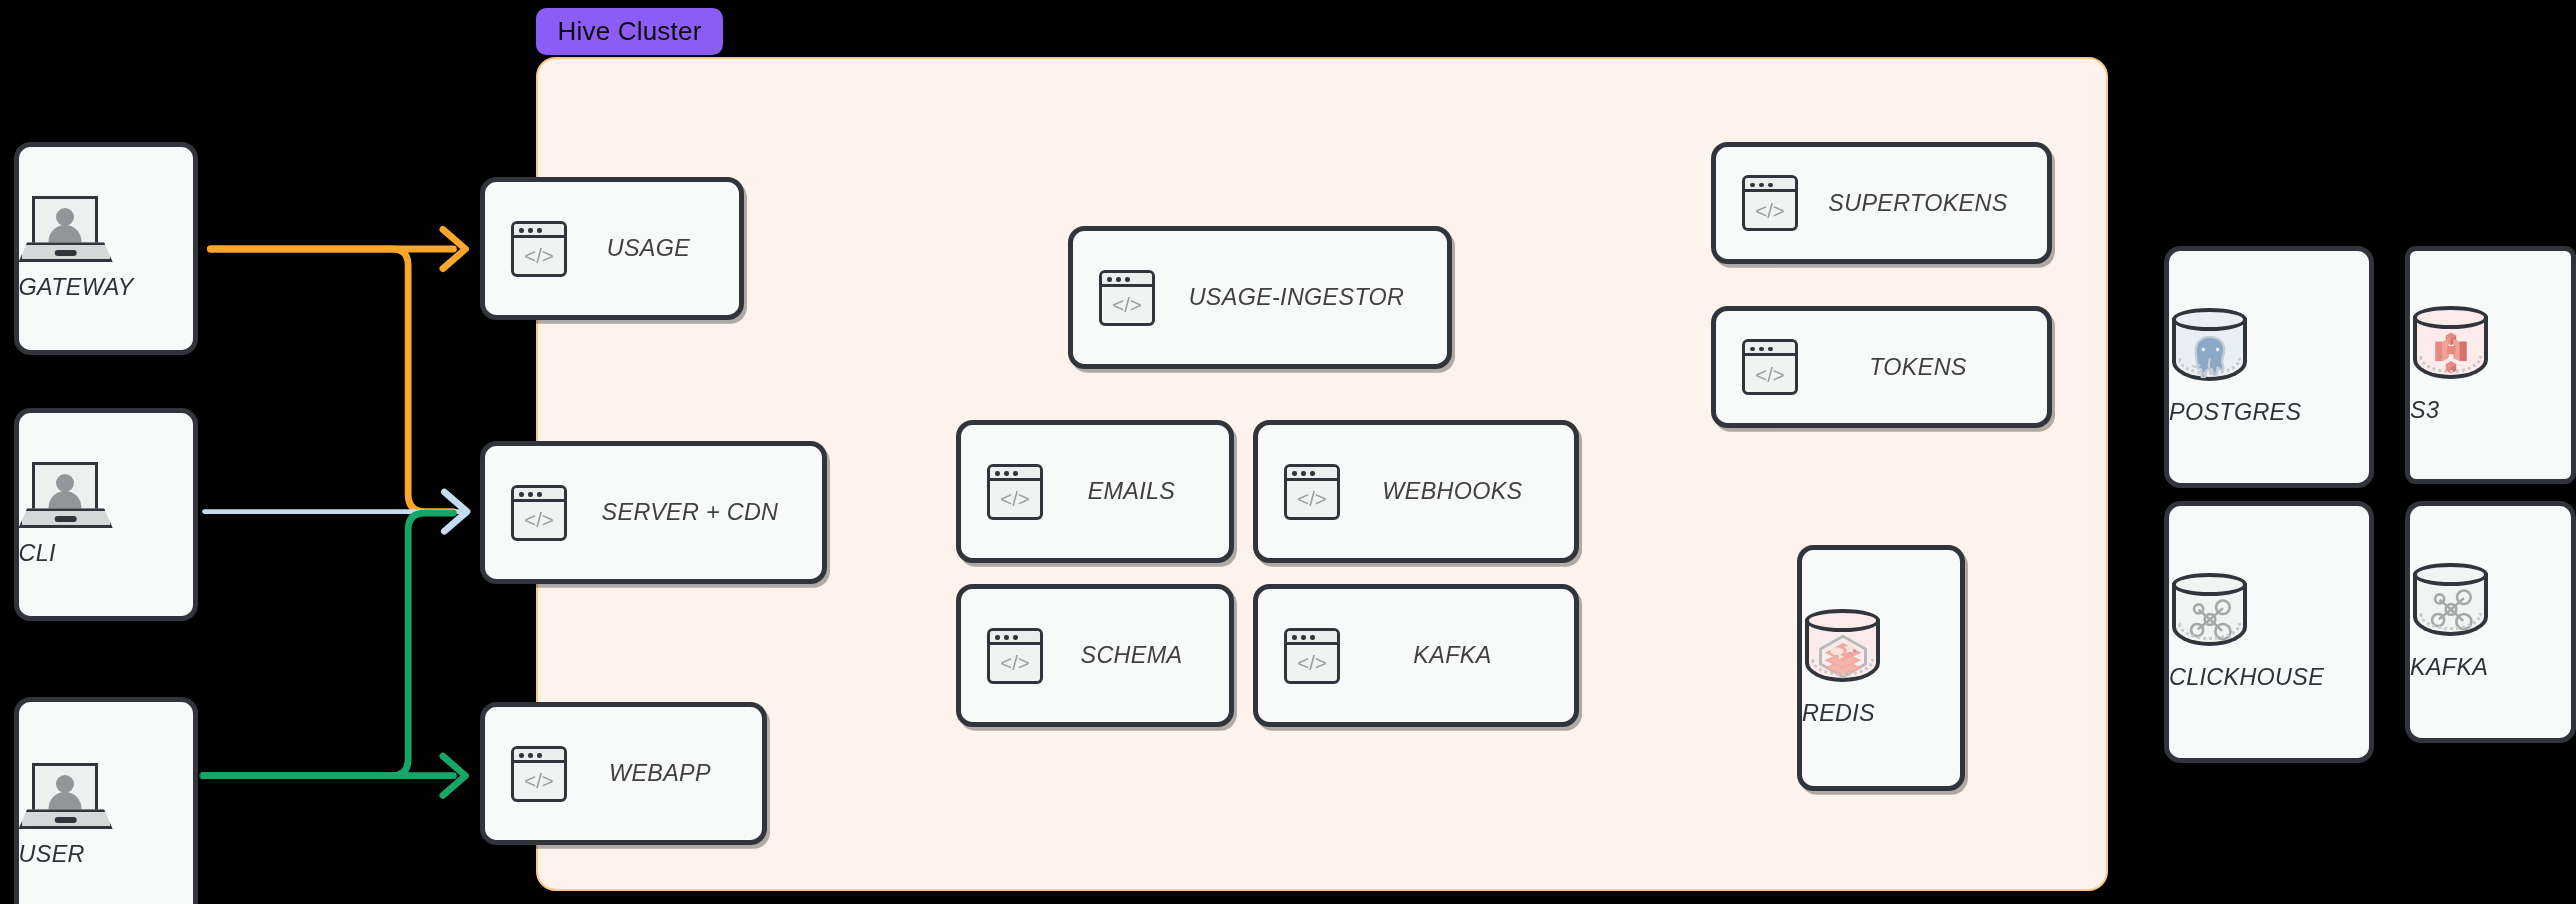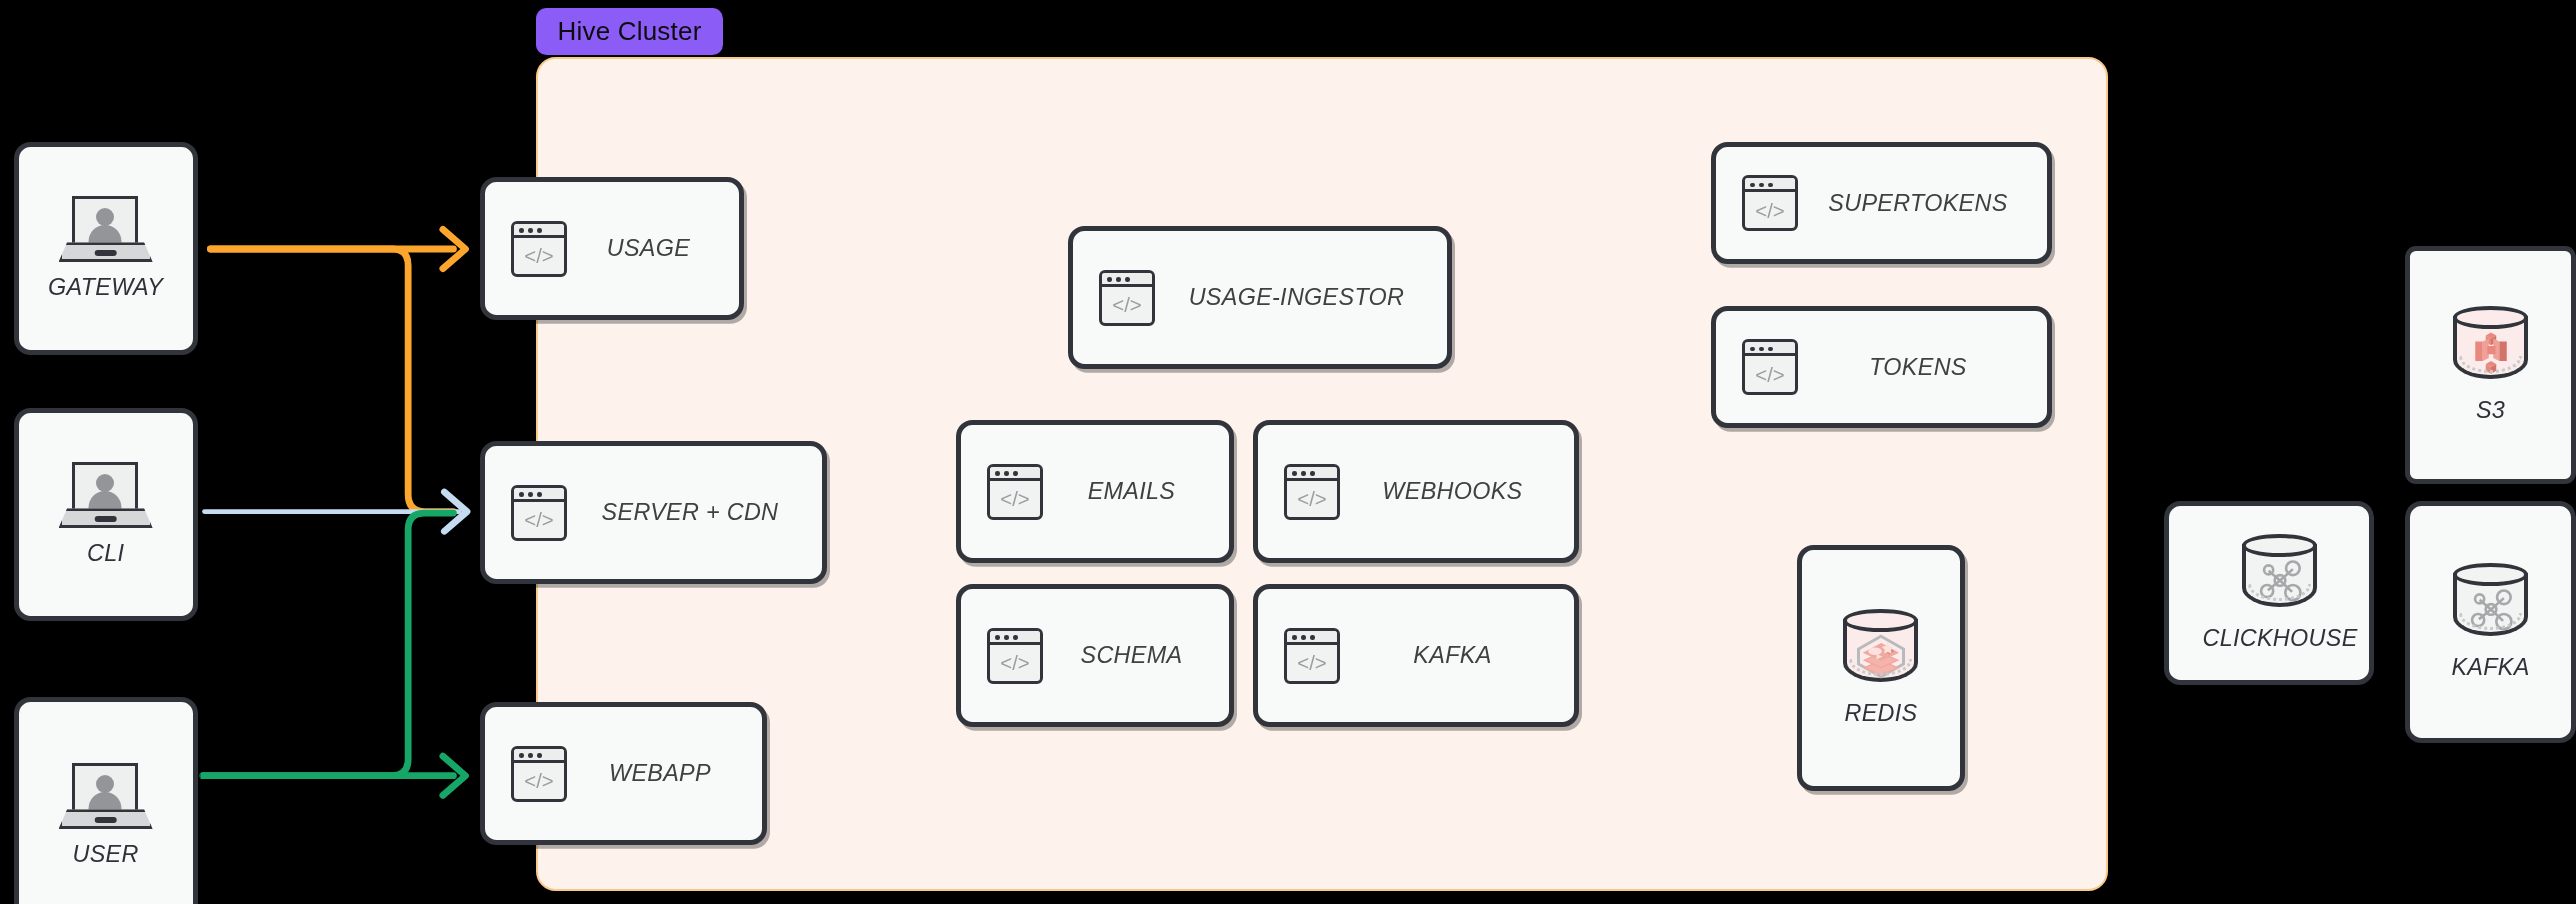--- a/index.html
+++ b/index.html
@@ -39,21 +39,21 @@
   }
   
   .node.h{display:flex;align-items:center;}
   .node.h .ic{flex:0 0 auto;margin-left:26px;}
   .node.h .lbl{
     flex:1 1 auto;text-align:center;
     font-size:23.4px;font-style:italic;color:#404040;
     letter-spacing:0.3px;white-space:nowrap;padding:0 13.6px 0 4.5px;
   }
   
-  .node.v{display:flex;flex-direction:column;align-items:center;justify-content:center;}
+  .node.v{display:flex;flex-direction:column;justify-content:center;}
   .node.v .lbl{
     font-size:23.4px;font-style:italic;color:#2e3238;
     letter-spacing:0.3px;white-space:nowrap;margin-top:12px;
   }
 
   
   .brw{position:relative;width:56px;height:56px;
        border:3.8px solid #31353b;border-radius:6px;background:#f1f2f2;
        box-sizing:border-box;overflow:hidden;}
   .brw .bar{position:absolute;left:0;top:0;right:0;height:14.3px;
@@ -303,20 +303,39 @@
           <polygon points="47,20 54,24 47,28 40,24" fill="#d98a82"></polygon>
           <polygon points="45,12 48,17 53,18 49,22 50,27 45,25 40,27 41,22 37,18 42,17" fill="#fbe2de"></polygon>
           <polygon points="30,28 38,31 30,35" fill="#fbe2de"></polygon>
         </svg>
       </span>
       <span class="dash"></span>
     </span>
     <span class="lbl">REDIS</span>
   </div>
 
+  <div class="node v" style="left:2164px;top:246px;width:210px;height:242px;">
+    <span class="cyl tint-blue">
+      <span class="side"></span>
+        <span class="top"></span>
+      <span class="glyph">
+        <svg width="50" height="45" viewBox="0 0 66 60" xmlns="http://www.w3.org/2000/svg">
+          <g fill="#8aa9c6" stroke="#c6ced5" stroke-width="3" stroke-linejoin="round">
+            <path d="M14 22c0-10 8-17 19-17s19 7 19 17c0 7-3 11-3 16 0 4 2 6 2 9 0 2-2 3-4 2l-4-3-1 9c0 2-3 3-4 1l-3-8-6 1-3 10c-1 2-4 2-4 0l-1-11c-3 1-5-1-5-4 0-5-2-10-2-16z"></path>
+            <path d="M20 42c-4 4-8 4-11 1" fill="none"></path>
+            <path d="M33 34c-2 6-2 12 0 18" fill="none"></path>
+          </g>
+          <circle cx="24" cy="22" r="2.2" fill="#fff"></circle>
+          <circle cx="43" cy="22" r="2.2" fill="#fff"></circle>
+        </svg>
+      </span>
+      <span class="dash"></span>
+    </span>
+    <span class="lbl">POSTGRES</span>
+  </div>
 
   <div class="node v" style="left:2405px;top:246px;width:171px;height:238px;border-radius:11px;">
     <span class="cyl tint-red">
       <span class="side"></span>
         <span class="top"></span>
       <span class="glyph">
         <svg width="44" height="45" viewBox="0 0 58 60" xmlns="http://www.w3.org/2000/svg">
           <g fill="#e8897f">
             <polygon points="29,2 36,6 29,10 22,6"></polygon>
             <polygon points="22,6 29,10 29,19 22,15"></polygon>
@@ -330,21 +349,21 @@
             <polygon points="22,44 29,48 29,57 22,53"></polygon>
             <polygon points="36,44 36,53 29,57 29,48" fill="#d3746b"></polygon>
           </g>
         </svg>
       </span>
       <span class="dash"></span>
     </span>
     <span class="lbl">S3</span>
   </div>
 
-  <div class="node v" style="left:2164px;top:501px;width:210px;height:184px;padding-left:22px;">
+  <div class="node v" style="left:2164px;top:501px;width:210px;height:262px;">
     <span class="cyl tint-grey">
       <span class="side"></span>
         <span class="top"></span>
       <span class="glyph">
         <svg width="50" height="44" viewBox="0 0 66 58" xmlns="http://www.w3.org/2000/svg">
           <g stroke="#a6a8aa" stroke-width="3.5" fill="none">
             <line x1="18" y1="14" x2="33" y2="27"></line>
             <line x1="33" y1="27" x2="50" y2="12"></line>
             <line x1="33" y1="27" x2="17" y2="40"></line>
             <line x1="33" y1="27" x2="49" y2="42"></line>

